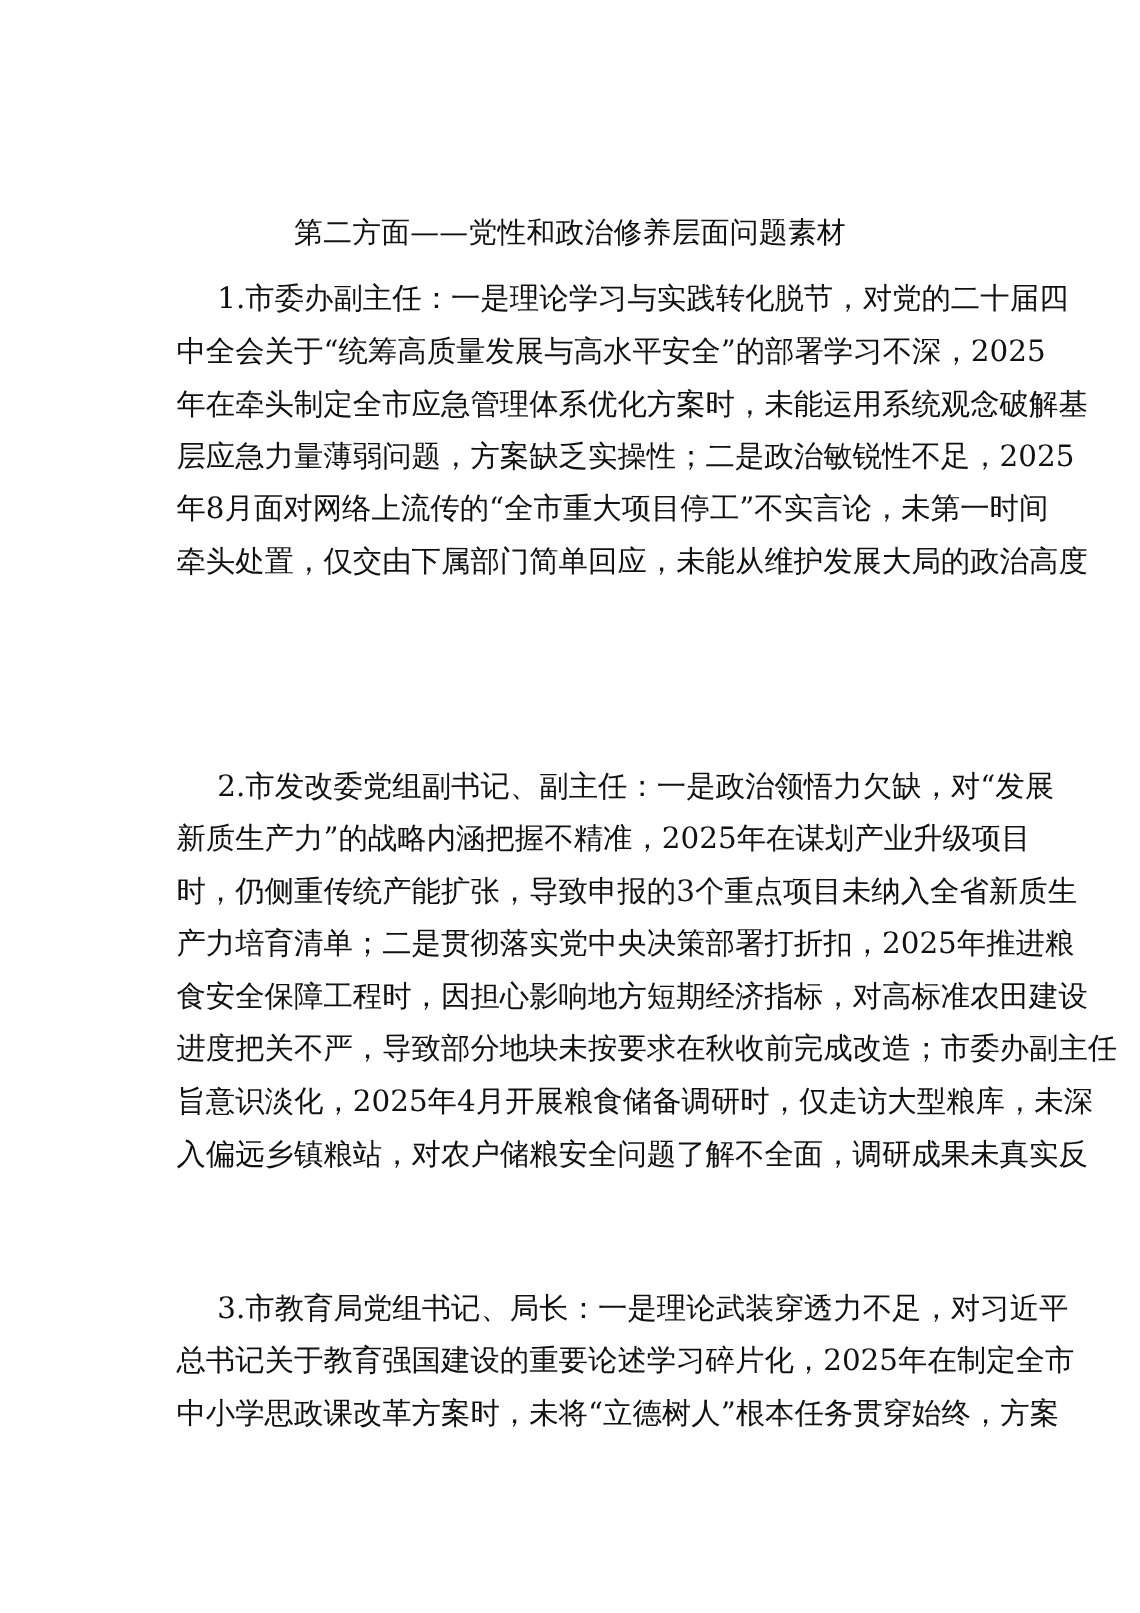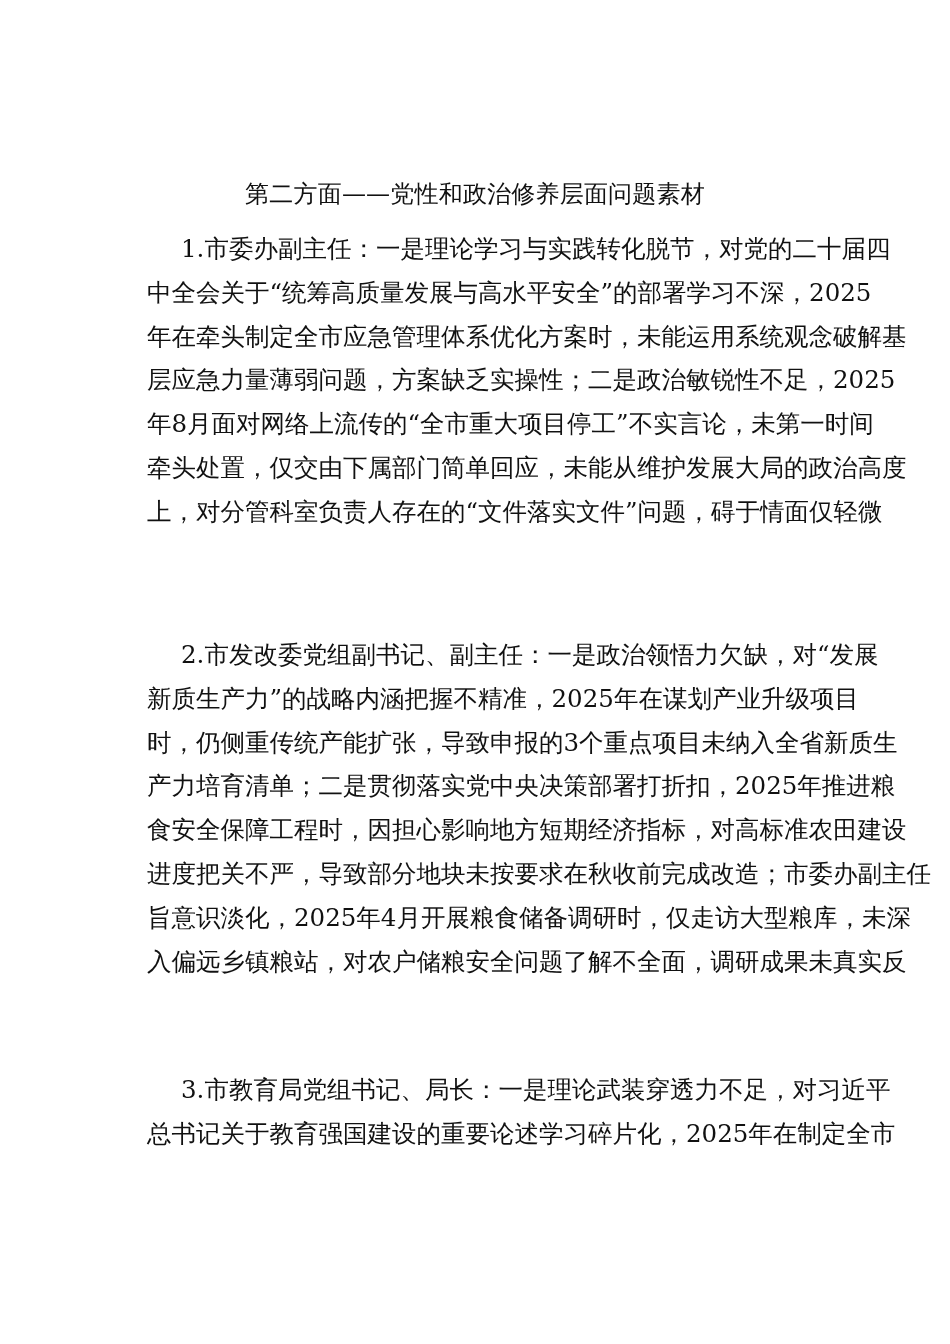--- a/index.html
+++ b/index.html
@@ -63,32 +63,32 @@
 
   <div class="title">第二方面——党性和政治修养层面问题素材</div>
 
   <div class="paragraph" style="top:227px;">
     <span class="line first">1.市委办副主任：一是理论学习与实践转化脱节，对党的二十届四</span>
     <span class="line">中全会关于“统筹高质量发展与高水平安全”的部署学习不深，2025</span>
     <span class="line">年在牵头制定全市应急管理体系优化方案时，未能运用系统观念破解基</span>
     <span class="line">层应急力量薄弱问题，方案缺乏实操性；二是政治敏锐性不足，2025</span>
     <span class="line">年8月面对网络上流传的“全市重大项目停工”不实言论，未第一时间</span>
     <span class="line">牵头处置，仅交由下属部门简单回应，未能从维护发展大局的政治高度</span>
-    <span class="line">上，对分管科室负责人存在的“文件落实文件”问题，碍于情面仅轻微</span>
   </div>
 
   <div class="paragraph" style="top:633px;">
     <span class="line first">2.市发改委党组副书记、副主任：一是政治领悟力欠缺，对“发展</span>
     <span class="line last">新质生产力”的战略内涵把握不精准，2025年在谋划产业升级项目</span>
     <span class="line">时，仍侧重传统产能扩张，导致申报的3个重点项目未纳入全省新质生</span>
     <span class="line">产力培育清单；二是贯彻落实党中央决策部署打折扣，2025年推进粮</span>
     <span class="line">食安全保障工程时，因担心影响地方短期经济指标，对高标准农田建设</span>
     <span class="line">进度把关不严，导致部分地块未按要求在秋收前完成改造；市委办副主任</span>
     <span class="line">旨意识淡化，2025年4月开展粮食储备调研时，仅走访大型粮库，未深</span>
     <span class="line">入偏远乡镇粮站，对农户储粮安全问题了解不全面，调研成果未真实反</span>
   </div>
 
   <div class="paragraph" style="top:1068px;">
     <span class="line first">3.市教育局党组书记、局长：一是理论武装穿透力不足，对习近平</span>
     <span class="line last">总书记关于教育强国建设的重要论述学习碎片化，2025年在制定全市</span>
+    <span class="line">中小学思政课改革方案时，未将“立德树人”根本任务贯穿始终，方案</span>
   </div>
 
 </div>
 
 </body></html>

